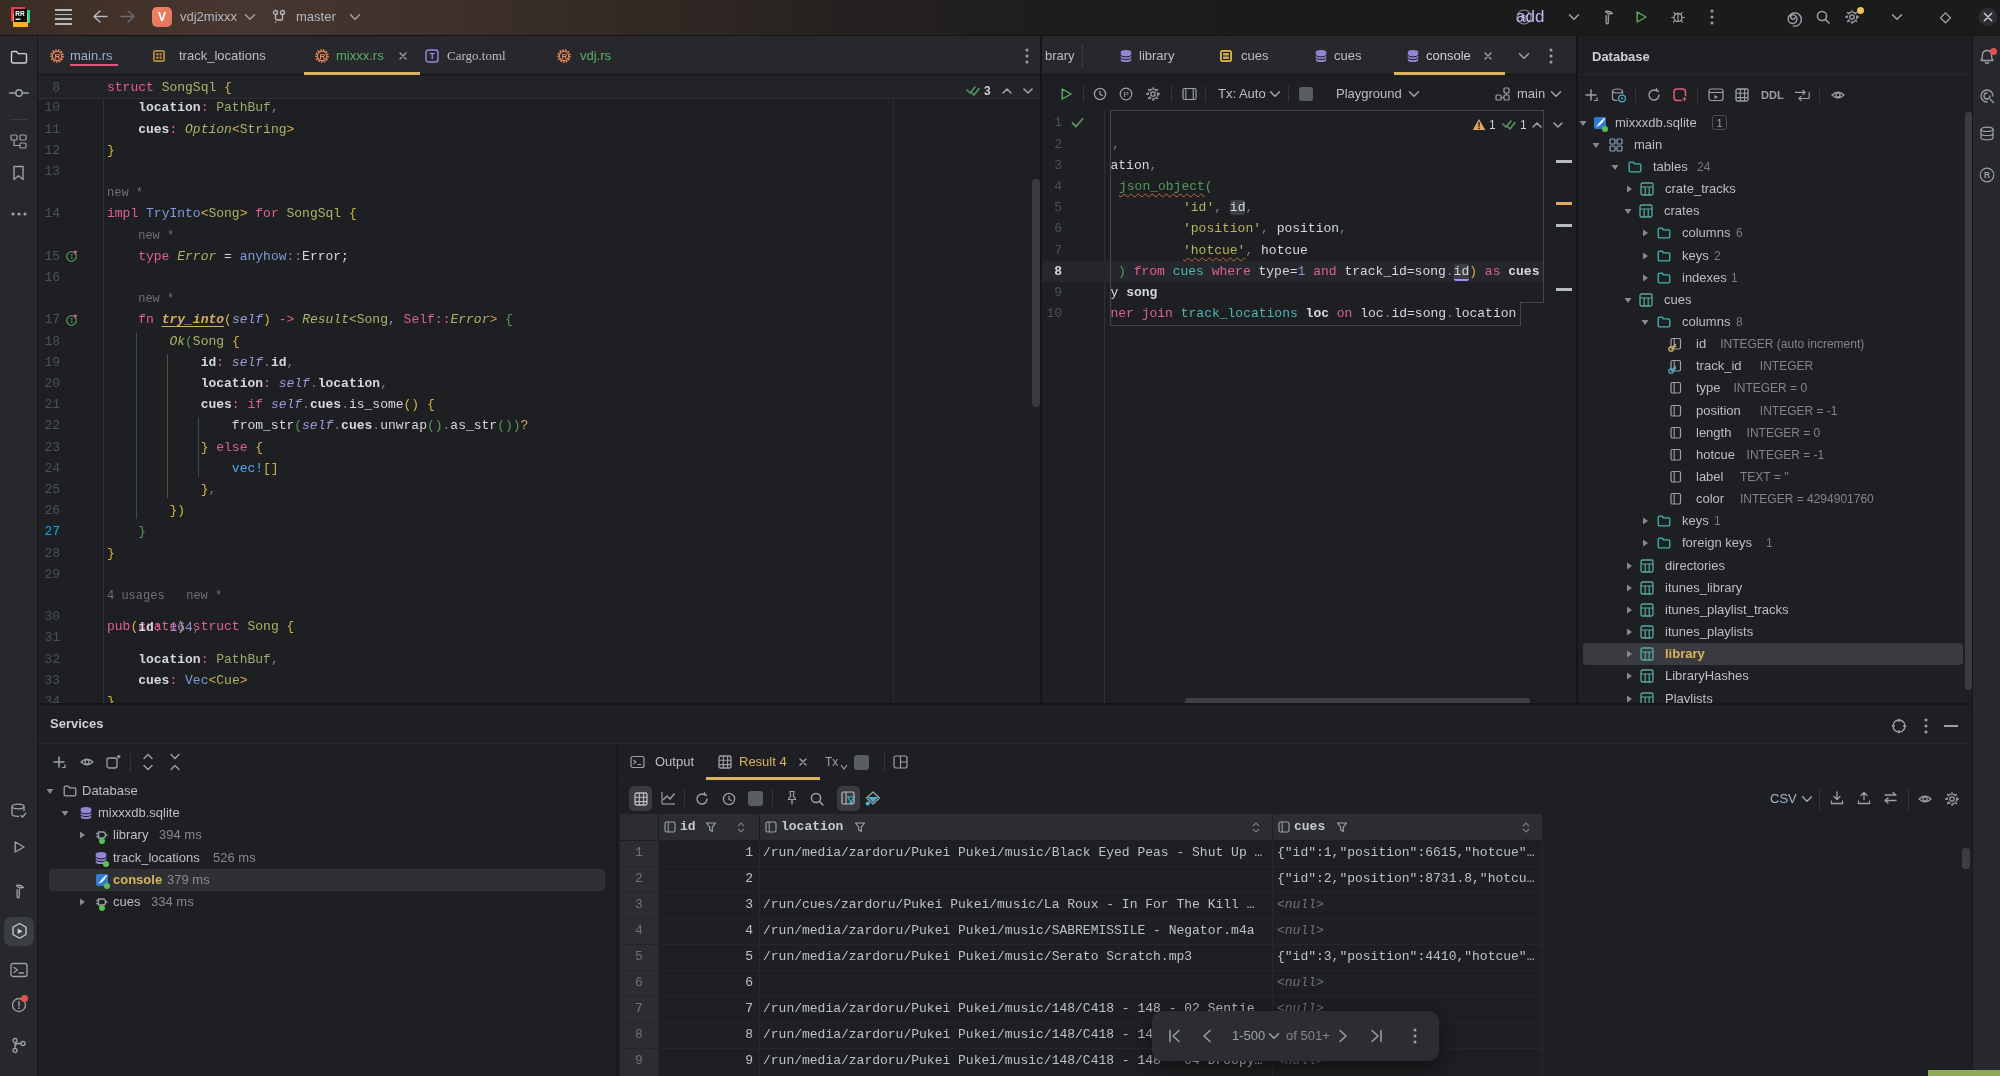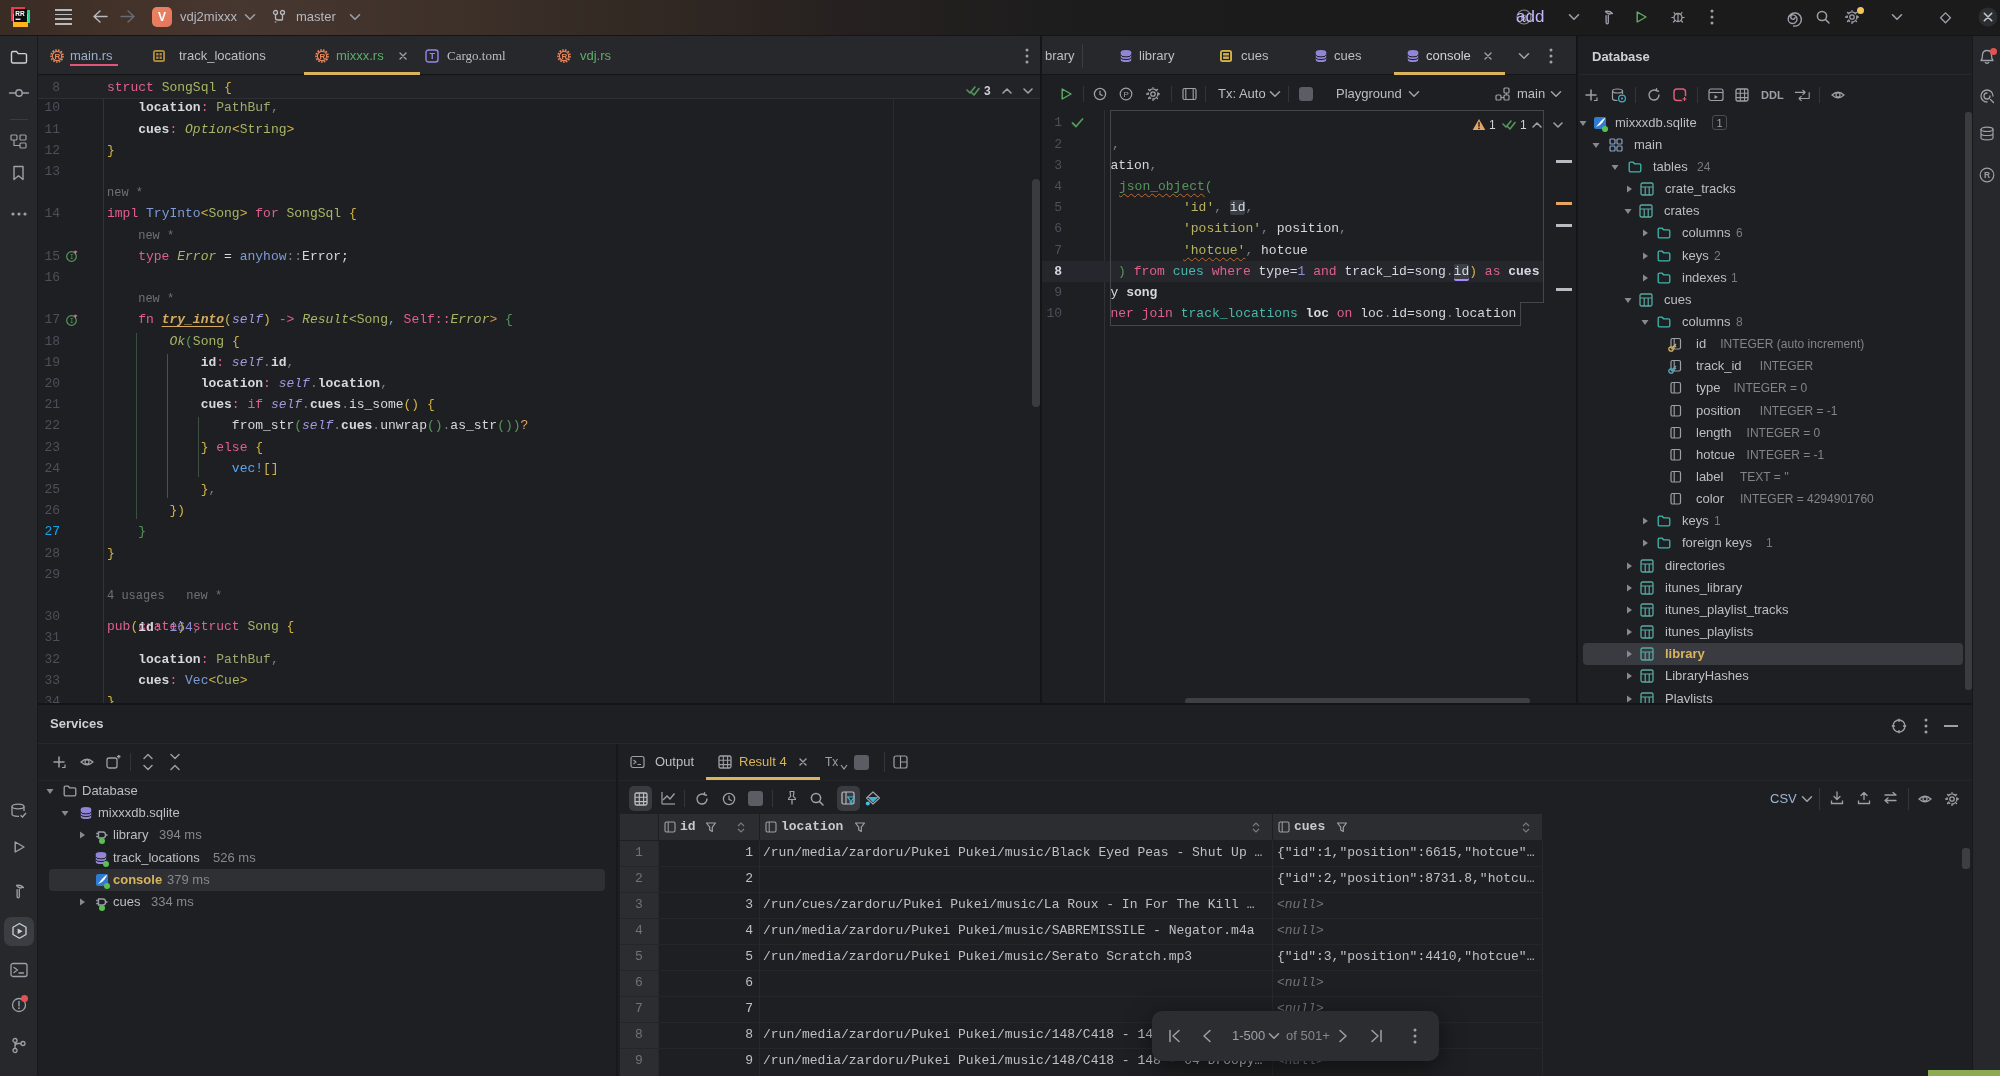--- a/index.html
+++ b/index.html
@@ -951,20 +951,21 @@
 <div class="ab" style="left:1277px;top:922.0px;height:18px;line-height:18px;font-size:13px;font-weight:normal;font-style:italic;color:#6f737a;font-family:'Liberation Mono',monospace;letter-spacing:0;white-space:pre">&lt;null&gt;</div>
 <div class="ab mono" style="left:620px;top:948.0px;width:38px;text-align:center;color:#6f737a;line-height:18px">5</div>
 <div class="ab mono" style="left:659px;top:948.0px;width:94px;text-align:right;color:#bcc0c7;line-height:18px">5</div>
 <div class="ab" style="left:763px;top:948.0px;height:18px;line-height:18px;font-size:13px;font-weight:normal;font-style:normal;color:#bcc0c7;font-family:'Liberation Mono',monospace;letter-spacing:0;white-space:pre">/run/media/zardoru/Pukei Pukei/music/Serato Scratch.mp3</div>
 <div class="ab" style="left:1277px;top:948.0px;height:18px;line-height:18px;font-size:13px;font-weight:normal;font-style:normal;color:#bcc0c7;font-family:'Liberation Mono',monospace;letter-spacing:0;white-space:pre">{"id":3,"position":4410,"hotcue"…</div>
 <div class="ab mono" style="left:620px;top:974.0px;width:38px;text-align:center;color:#6f737a;line-height:18px">6</div>
 <div class="ab mono" style="left:659px;top:974.0px;width:94px;text-align:right;color:#bcc0c7;line-height:18px">6</div>
 <div class="ab" style="left:1277px;top:974.0px;height:18px;line-height:18px;font-size:13px;font-weight:normal;font-style:italic;color:#6f737a;font-family:'Liberation Mono',monospace;letter-spacing:0;white-space:pre">&lt;null&gt;</div>
 <div class="ab mono" style="left:620px;top:1000.0px;width:38px;text-align:center;color:#6f737a;line-height:18px">7</div>
 <div class="ab mono" style="left:659px;top:1000.0px;width:94px;text-align:right;color:#bcc0c7;line-height:18px">7</div>
+<div class="ab" style="left:763px;top:1000.0px;height:18px;line-height:18px;font-size:13px;font-weight:normal;font-style:normal;color:#bcc0c7;font-family:'Liberation Mono',monospace;letter-spacing:0;white-space:pre">/run/media/zardoru/Pukei Pukei/music/148/C418 - 148 - 02 Sentie</div>
 <div class="ab" style="left:1277px;top:1000.0px;height:18px;line-height:18px;font-size:13px;font-weight:normal;font-style:italic;color:#6f737a;font-family:'Liberation Mono',monospace;letter-spacing:0;white-space:pre">&lt;null&gt;</div>
 <div class="ab mono" style="left:620px;top:1026.0px;width:38px;text-align:center;color:#6f737a;line-height:18px">8</div>
 <div class="ab mono" style="left:659px;top:1026.0px;width:94px;text-align:right;color:#bcc0c7;line-height:18px">8</div>
 <div class="ab" style="left:763px;top:1026.0px;height:18px;line-height:18px;font-size:13px;font-weight:normal;font-style:normal;color:#bcc0c7;font-family:'Liberation Mono',monospace;letter-spacing:0;white-space:pre">/run/media/zardoru/Pukei Pukei/music/148/C418 - 148 - 03 Dief</div>
 <div class="ab" style="left:1277px;top:1026.0px;height:18px;line-height:18px;font-size:13px;font-weight:normal;font-style:italic;color:#6f737a;font-family:'Liberation Mono',monospace;letter-spacing:0;white-space:pre">&lt;null&gt;</div>
 <div class="ab mono" style="left:620px;top:1052.0px;width:38px;text-align:center;color:#6f737a;line-height:18px">9</div>
 <div class="ab mono" style="left:659px;top:1052.0px;width:94px;text-align:right;color:#bcc0c7;line-height:18px">9</div>
 <div class="ab" style="left:763px;top:1052.0px;height:18px;line-height:18px;font-size:13px;font-weight:normal;font-style:normal;color:#bcc0c7;font-family:'Liberation Mono',monospace;letter-spacing:0;white-space:pre">/run/media/zardoru/Pukei Pukei/music/148/C418 - 148 - 04 Droopy…</div>
 <div class="ab" style="left:1277px;top:1052.0px;height:18px;line-height:18px;font-size:13px;font-weight:normal;font-style:italic;color:#6f737a;font-family:'Liberation Mono',monospace;letter-spacing:0;white-space:pre">&lt;null&gt;</div>
 <div class="ab" style="left:620px;top:866px;width:922px;height:1px;background:#242629;"></div>

